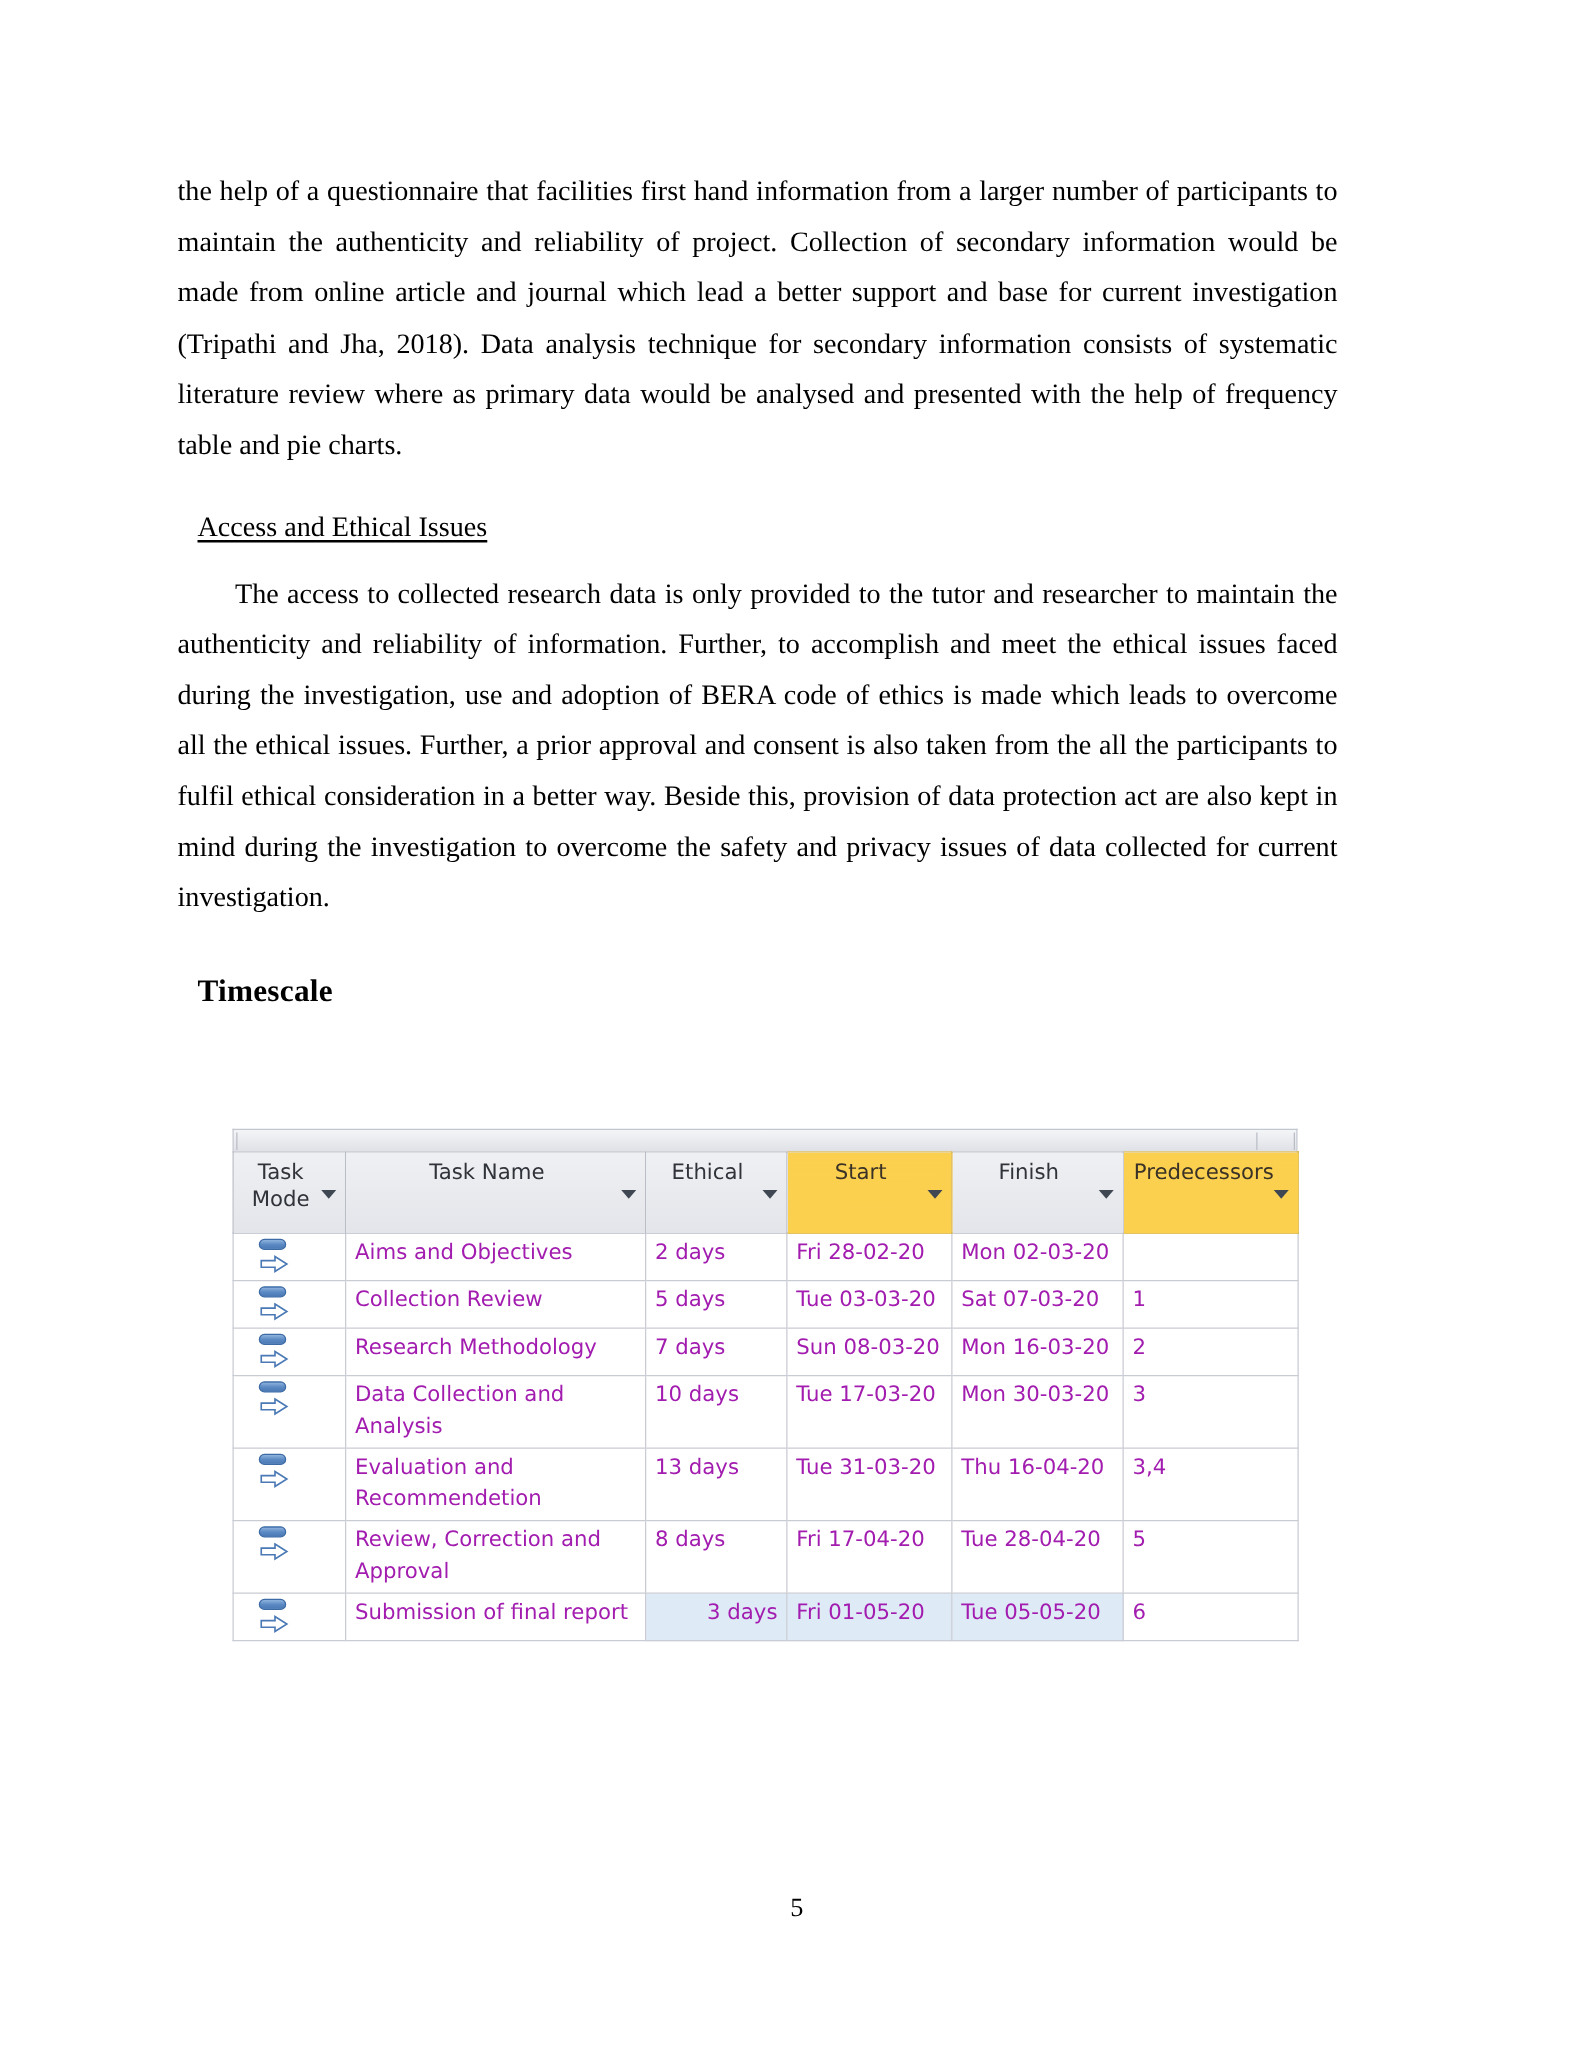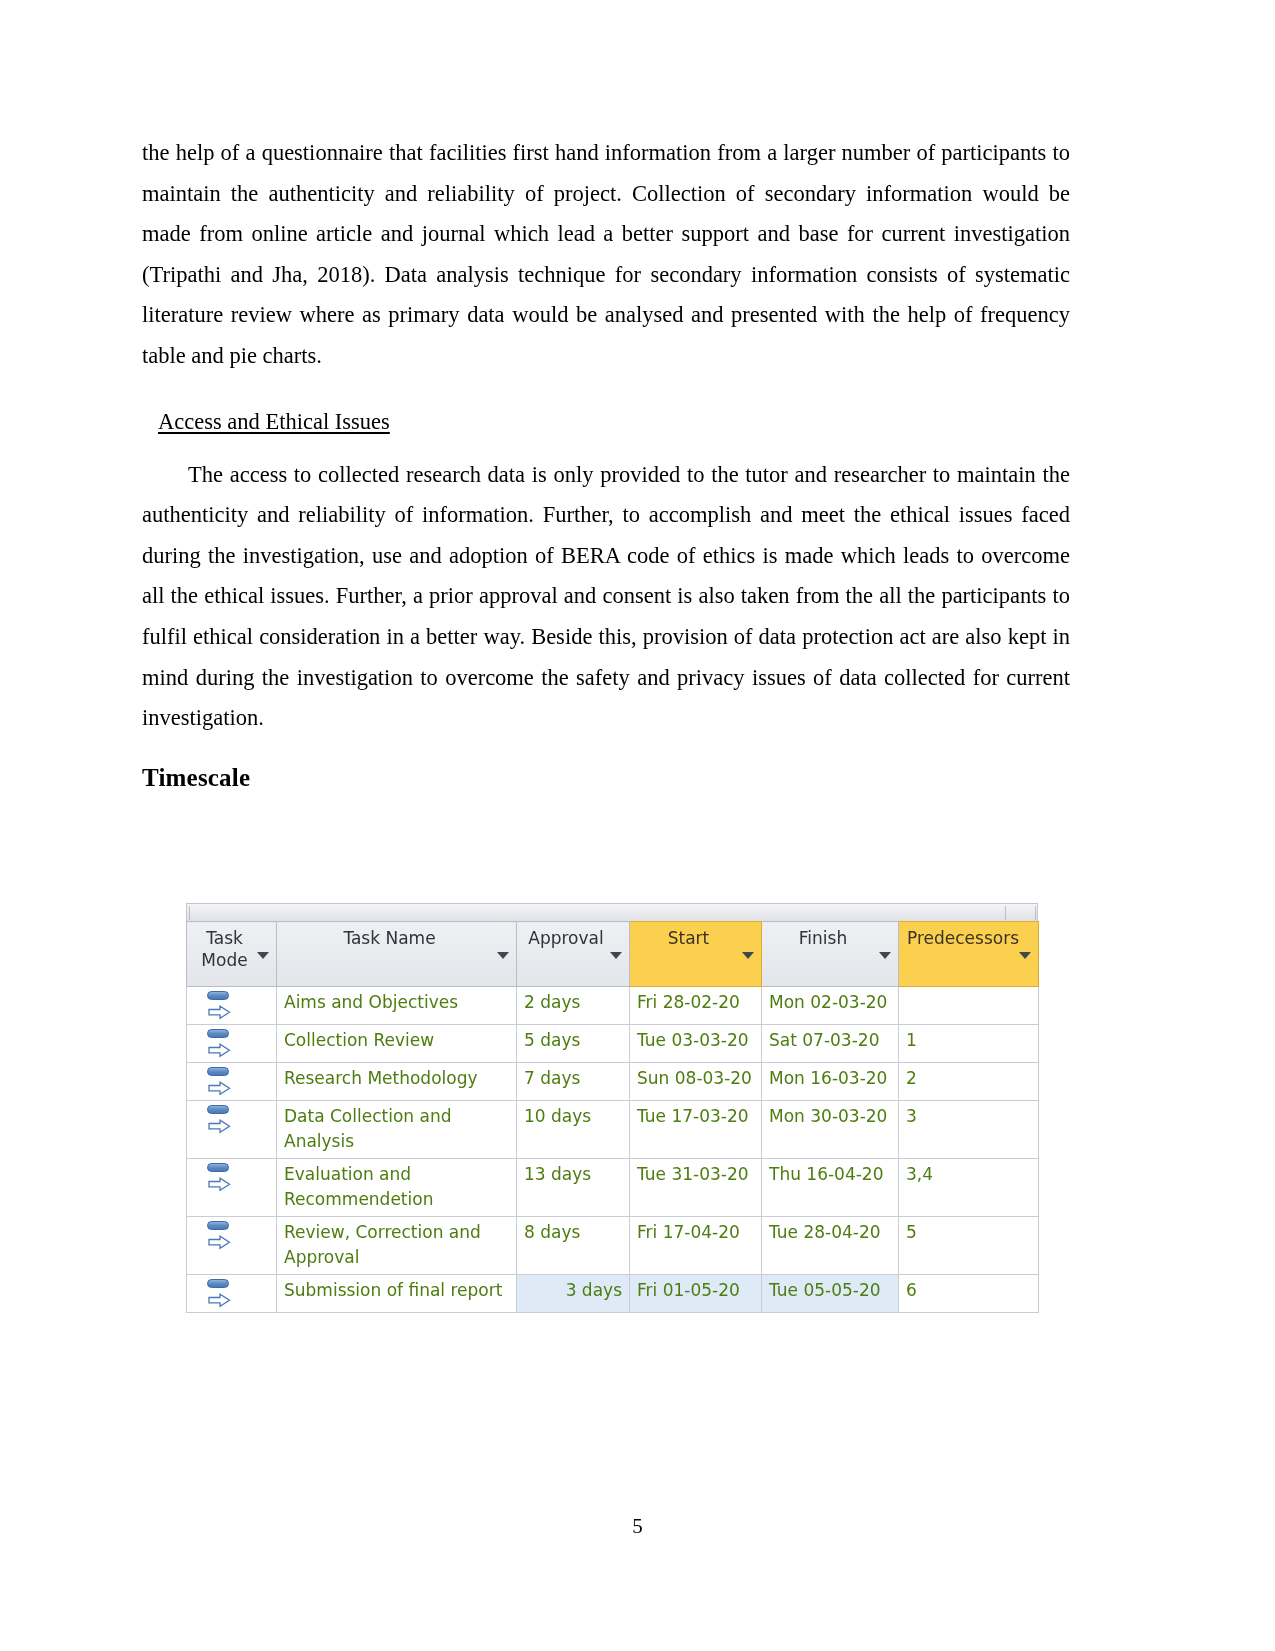--- a/index.html
+++ b/index.html
@@ -55,21 +55,21 @@
     margin: 16px;
     text-decoration: underline;
     text-underline-offset: 3px;
     display: inline-block;
   }
 
   h2.section-heading {
     font-size: 25px;
     font-weight: bold;
     line-height: 36px;
-    margin: 0;
+    margin: 16px;
     letter-spacing: 0.2px;
   }
 
   .red {
     color: #ff0000;
   }
 
   
   .gantt-wrap {
     position: absolute;
@@ -140,21 +140,21 @@
     border-left: 6px solid transparent;
     border-right: 6px solid transparent;
     border-top: 7px solid #3f4753;
   }
 
   table.gantt tbody td {
     height: 28px;
     padding: 3px 7px 4px 7px;
     line-height: 25px;
     font-size: 17px;
-    color: #4d7c0f;
+    color: #a21caf;
     white-space: normal;
   }
 
   td.c-mode {
     padding: 2px 0 0 0;
     text-align: left;
   }
   td.c-name { padding-left: 14px; }
 
   td.sel {
@@ -236,21 +236,21 @@
         <col style="width:240px">
         <col style="width:113px">
         <col style="width:132px">
         <col style="width:137px">
         <col style="width:140px">
       </colgroup>
       <thead>
         <tr>
           <th><span>Task Mode</span><span class="sort-caret"></span></th>
           <th><span>Task Name</span><span class="sort-caret"></span></th>
-          <th><span>Approval</span><span class="sort-caret"></span></th>
+          <th><span>Ethical</span><span class="sort-caret"></span></th>
           <th class="hl" style="background: linear-gradient(rgba(252, 208, 79, 0.133), rgb(252, 208, 79)) rgb(252, 208, 79);"><span>Start</span><span class="sort-caret"></span></th>
           <th><span>Finish</span><span class="sort-caret"></span></th>
           <th class="hl" style="background: linear-gradient(rgba(252, 208, 79, 0.133), rgb(252, 208, 79)) rgb(252, 208, 79);"><span>Predecessors</span><span class="sort-caret"></span></th>
         </tr>
       </thead>
       <tbody>
           <tr>
             <td class="c-mode"><span class="task-mode-icon"><span class="pill"></span><span class="arrow"><svg width="24" height="15" viewBox="0 0 24 15">
                     <path d="M1 4.5 H12 V1.2 L21.5 7.2 L12 13.2 V9.8 H1 Z" fill="#ffffff" stroke="#4a79b5" stroke-width="1.3" stroke-linejoin="miter"></path>
                   </svg></span></span></td>

